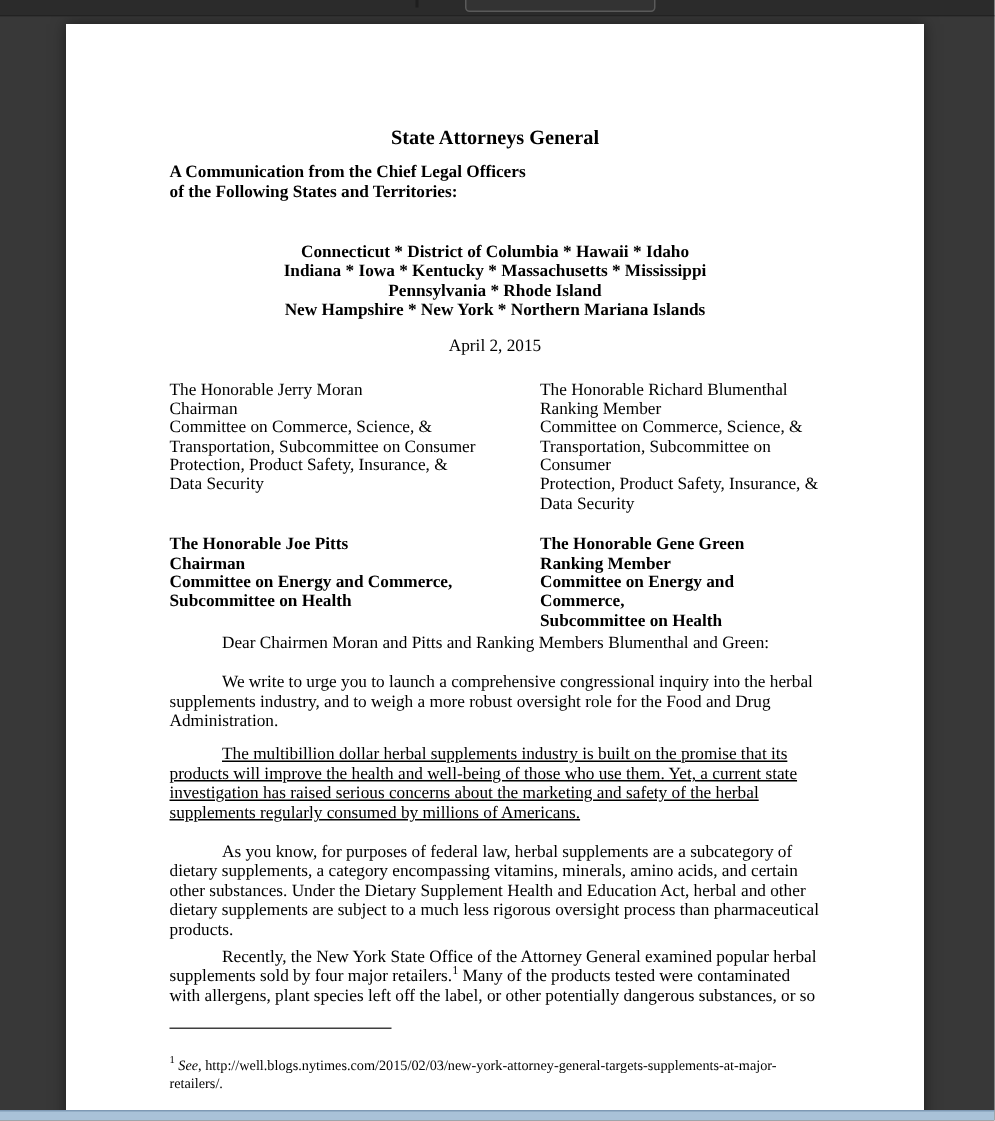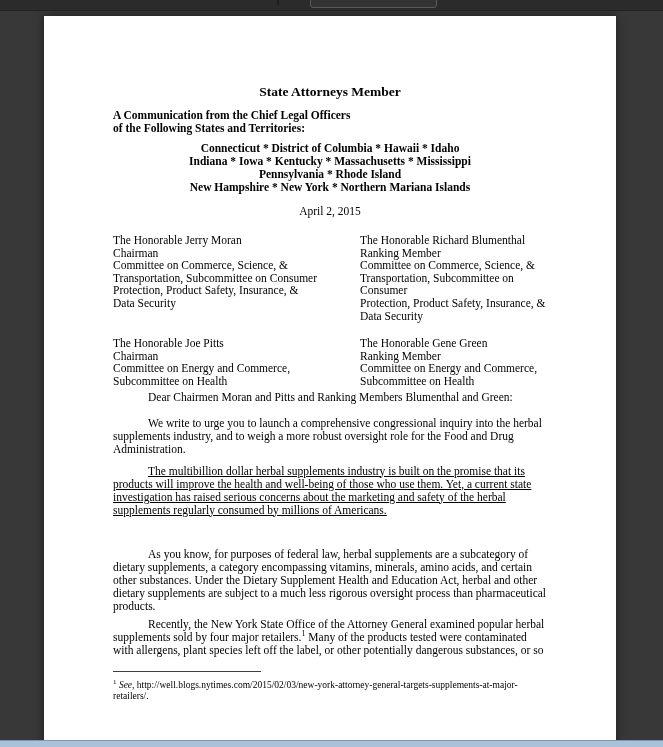--- a/index.html
+++ b/index.html
@@ -40,40 +40,40 @@
     background: #ffffff;
     box-shadow: 0 0 9px rgba(0,0,0,0.5);
     padding: 69px 69px 0 69px;
     color: #000000;
     font-size: 11.5px;
     line-height: 13px;
   }
 
   .doc-title   { font-size: 13.5px; line-height: 14px; font-weight: bold; text-align: center; }
   .subtitle    { margin-top: 10px; font-weight: bold; text-align: left; }
-  .states      { margin-top: 7px; font-weight: bold; text-align: center; }
+  .states      { margin-top: 27px; font-weight: bold; text-align: center; }
   .date-line   { margin-top: 11px; text-align: center; }
 
   .cols        { display: flex; line-height: 12.6px; gap: 15px; }
   .cols-1      { margin-top: 16px; }
-  .cols-2      { margin-top: 15px; }
+  .cols-2      { margin-top: 15px; font-weight: bold; }
   .col-left    { width: 232px; flex: 0 0 232px; }
   .col-right   { flex: 1; }
 
   .salutation  { margin-top: 3px; text-indent: 35px; }
   .para        { text-indent: 35px; }
   .para-1 { margin-top: 13px; }
   .para-2 { margin-top: 9px; text-decoration: underline;  }
-  .para-3 { margin-top: 31px; }
+  .para-3 { margin-top: 13px; }
   .para-4 { margin-top: 5px; }
   sup { font-size: 8px; line-height: 0; vertical-align: super; }
 
   .footnote      { margin-top: 14px; }
   .footnote-rule { width: 148px; border-top: 1px solid #3f3f3f; }
-  .footnote-text { margin-top: 8px; font-size: 9.5px; line-height: 11.5px; }
+  .footnote-text { margin-top: 20px; font-size: 9.5px; line-height: 11.5px; }
   .footnote-text sup { font-size: 7px; }
   .footnote-text .fn-see { font-style: italic; }
 
   .hscrollbar {
     height: 7px;
     background: #a9c2d8;
     border-top: 1px solid #7e99b4;
   }
 </style>
 </head>
@@ -82,21 +82,21 @@
 <div>
 
   <div class="toolbar">
     <div class="toolbar-tick"></div>
     <div class="toolbar-box"></div>
   </div>
 
   <div class="canvas">
     <div class="page">
 
-      <div class="doc-title">State Attorneys Member</div>
+      <div class="doc-title">State Attorneys General</div>
 
       <div class="subtitle">
         <div>A Communication from the Chief Legal Officers</div>
         <div>of the Following States and Territories:</div>
       </div>
 
       <div class="states">
         <div>Connecticut * District of Columbia * Hawaii * Idaho</div>
         <div>Indiana * Iowa * Kentucky * Massachusetts * Mississippi</div>
         <div>Pennsylvania * Rhode Island</div>

